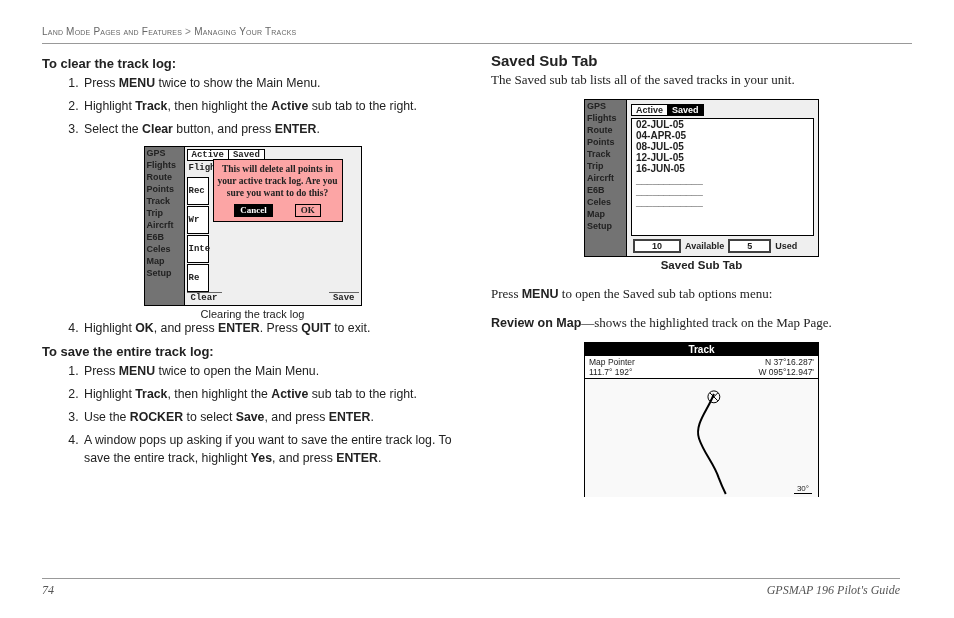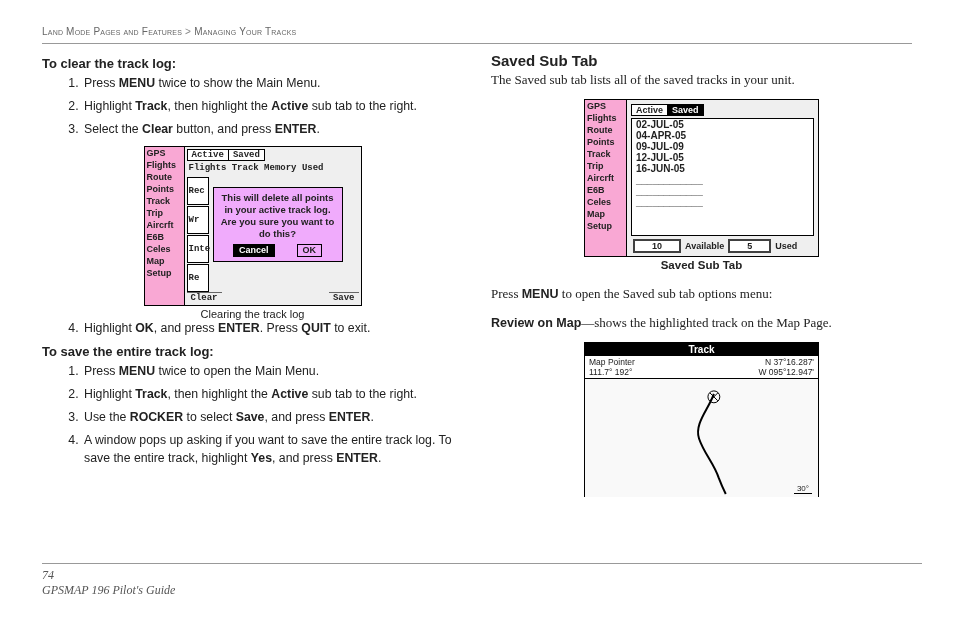--- a/index.html
+++ b/index.html
@@ -80,35 +80,35 @@
   .dev1 {
     width: 218px; height: 160px;
     border: 1px solid #000;
     background: #efefef;
     font-family: "Courier New", monospace;
     font-size: 9px;
     display:flex;
     margin: 8px auto 2px auto;
   }
   .dev-side {
-    width: 40px; background:#f9a8d4; border-right:1px solid #000;
+    width: 40px; background:#737373; border-right:1px solid #000;
     font-size:9px; font-weight:bold;
   }
   .dev-side div { padding:1px 2px; font-family: Arial,sans-serif; font-size:9px;}
   .dev-main { flex:1; position:relative; }
   .tabrow { display:flex; padding:2px 2px 0 2px; gap:0;}
   .tab { border:1px solid #000; padding:0 4px; font-size:9px; font-weight:bold; background:#fff;}
   .tab:first-child { border-right:none;}
   .memline { font-size:9px; padding:2px 4px; font-weight:bold;}
   .leftmini { position:absolute; left:2px; top:30px; width:22px; font-size:9px; font-weight:bold;}
   .leftmini div{ border:1px solid #000; margin-bottom:1px; padding:8px 1px; background:#fff;}
   .dialog {
-    position:absolute; left:28px; top:40px; width:130px;
-    border:1px solid #000; background:#f0abfc; padding:4px; text-align:center;
-    font-family: Liberation Sans, sans-serif; font-size:9.5px; font-weight:bold; line-height:1.25;
+    position:absolute; left:28px; top:12px; width:130px;
+    border:1px solid #000; background:#fca5a5; padding:4px; text-align:center;
+    font-family: Liberation Serif, serif; font-size:9.5px; font-weight:bold; line-height:1.25;
   }
   .dlg-btns { display:flex; justify-content:center; gap:22px; margin-top:4px;}
   .dlg-btn { border:1px solid #000; padding:0 5px; font-size:9px;}
   .bottomrow { position:absolute; bottom:2px; left:2px; right:2px; display:flex; justify-content:space-between; font-size:9px; font-weight:bold;}
   .bottomrow span { border-top:1px solid #666; padding:0 4px;}
 
   
   .dev2 {
     width: 235px; height: 158px;
     border:1px solid #000; background:#efefef;
@@ -129,26 +129,25 @@
     margin: 0 auto; position:relative;
     font-family: Arial,sans-serif; font-size:9px;
   }
   .dev3 .title { background:#000; color:#fff; text-align:center; font-weight:bold; font-size:10px; padding:1px 0;}
   .dev3 .info { display:flex; justify-content:space-between; padding:1px 4px; border-bottom:1px solid #000; font-size:8.5px;}
   .dev3 .mapbody { position:relative; height:118px; background:#f9f9f9;}
   .dev3 svg { position:absolute; inset:0;}
   .dev3 .scale { position:absolute; bottom:3px; right:6px; font-size:8px; border-bottom:1px solid #000; padding:0 3px;}
 
   .footer {
-    position:absolute; bottom:20px; left:42px; right:32px;
+    position:absolute; bottom:20px; left:42px; right:54px;
     border-top:1px solid #999; padding-top:4px;
     display:flex; justify-content:space-between;
     font-style: italic; color:#555; font-size:12px;
     font-family: Georgia, serif;
-    flex-direction: column;
   }
 </style>
 </head>
 <body>
 
 <div class="breadcrumb">
   <span>Land Mode Pages and Features</span>
   <span class="sep">&gt;</span>
   <span>Managing Your Tracks</span>
 </div>
@@ -237,21 +236,21 @@
         <div>Setup</div>
       </div>
       <div class="dev-main" style="padding:2px;">
         <div class="tabrow">
           <span class="tab">Active</span>
           <span class="tab savedtab">Saved</span>
         </div>
         <div class="listbox">
           <div>02-JUL-05</div>
           <div>04-APR-05</div>
-          <div>09-JUL-09</div>
+          <div>08-JUL-05</div>
           <div>12-JUL-05</div>
           <div>16-JUN-05</div>
           <div>____________</div>
           <div>____________</div>
           <div>____________</div>
         </div>
         <div class="statusbar">
           <span class="stat-box">10</span>
           <span>Available</span>
           <span class="stat-box">5</span>

